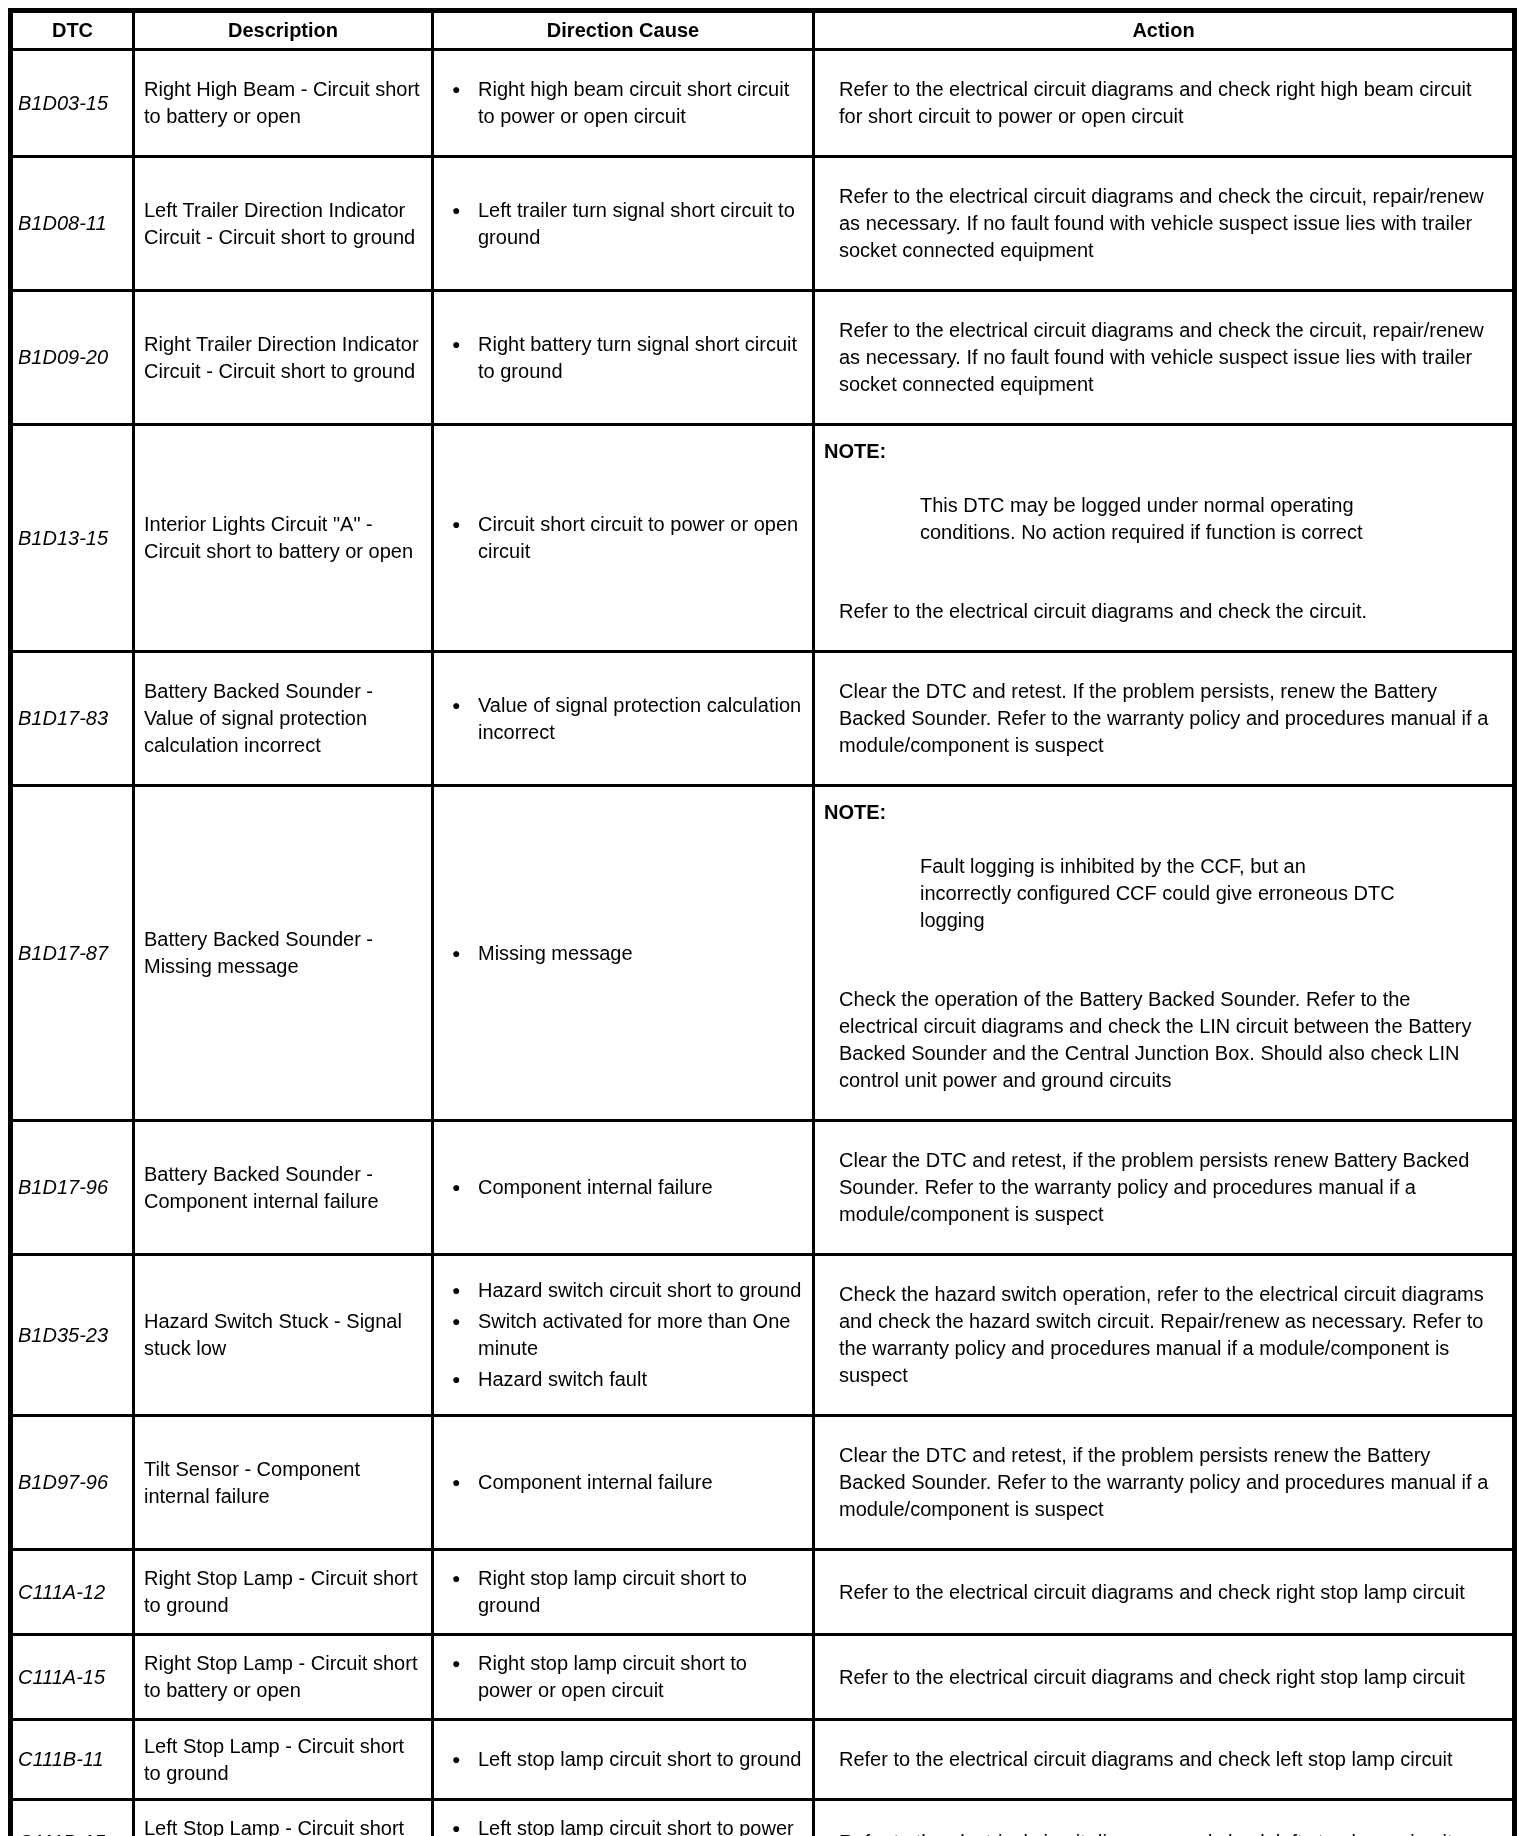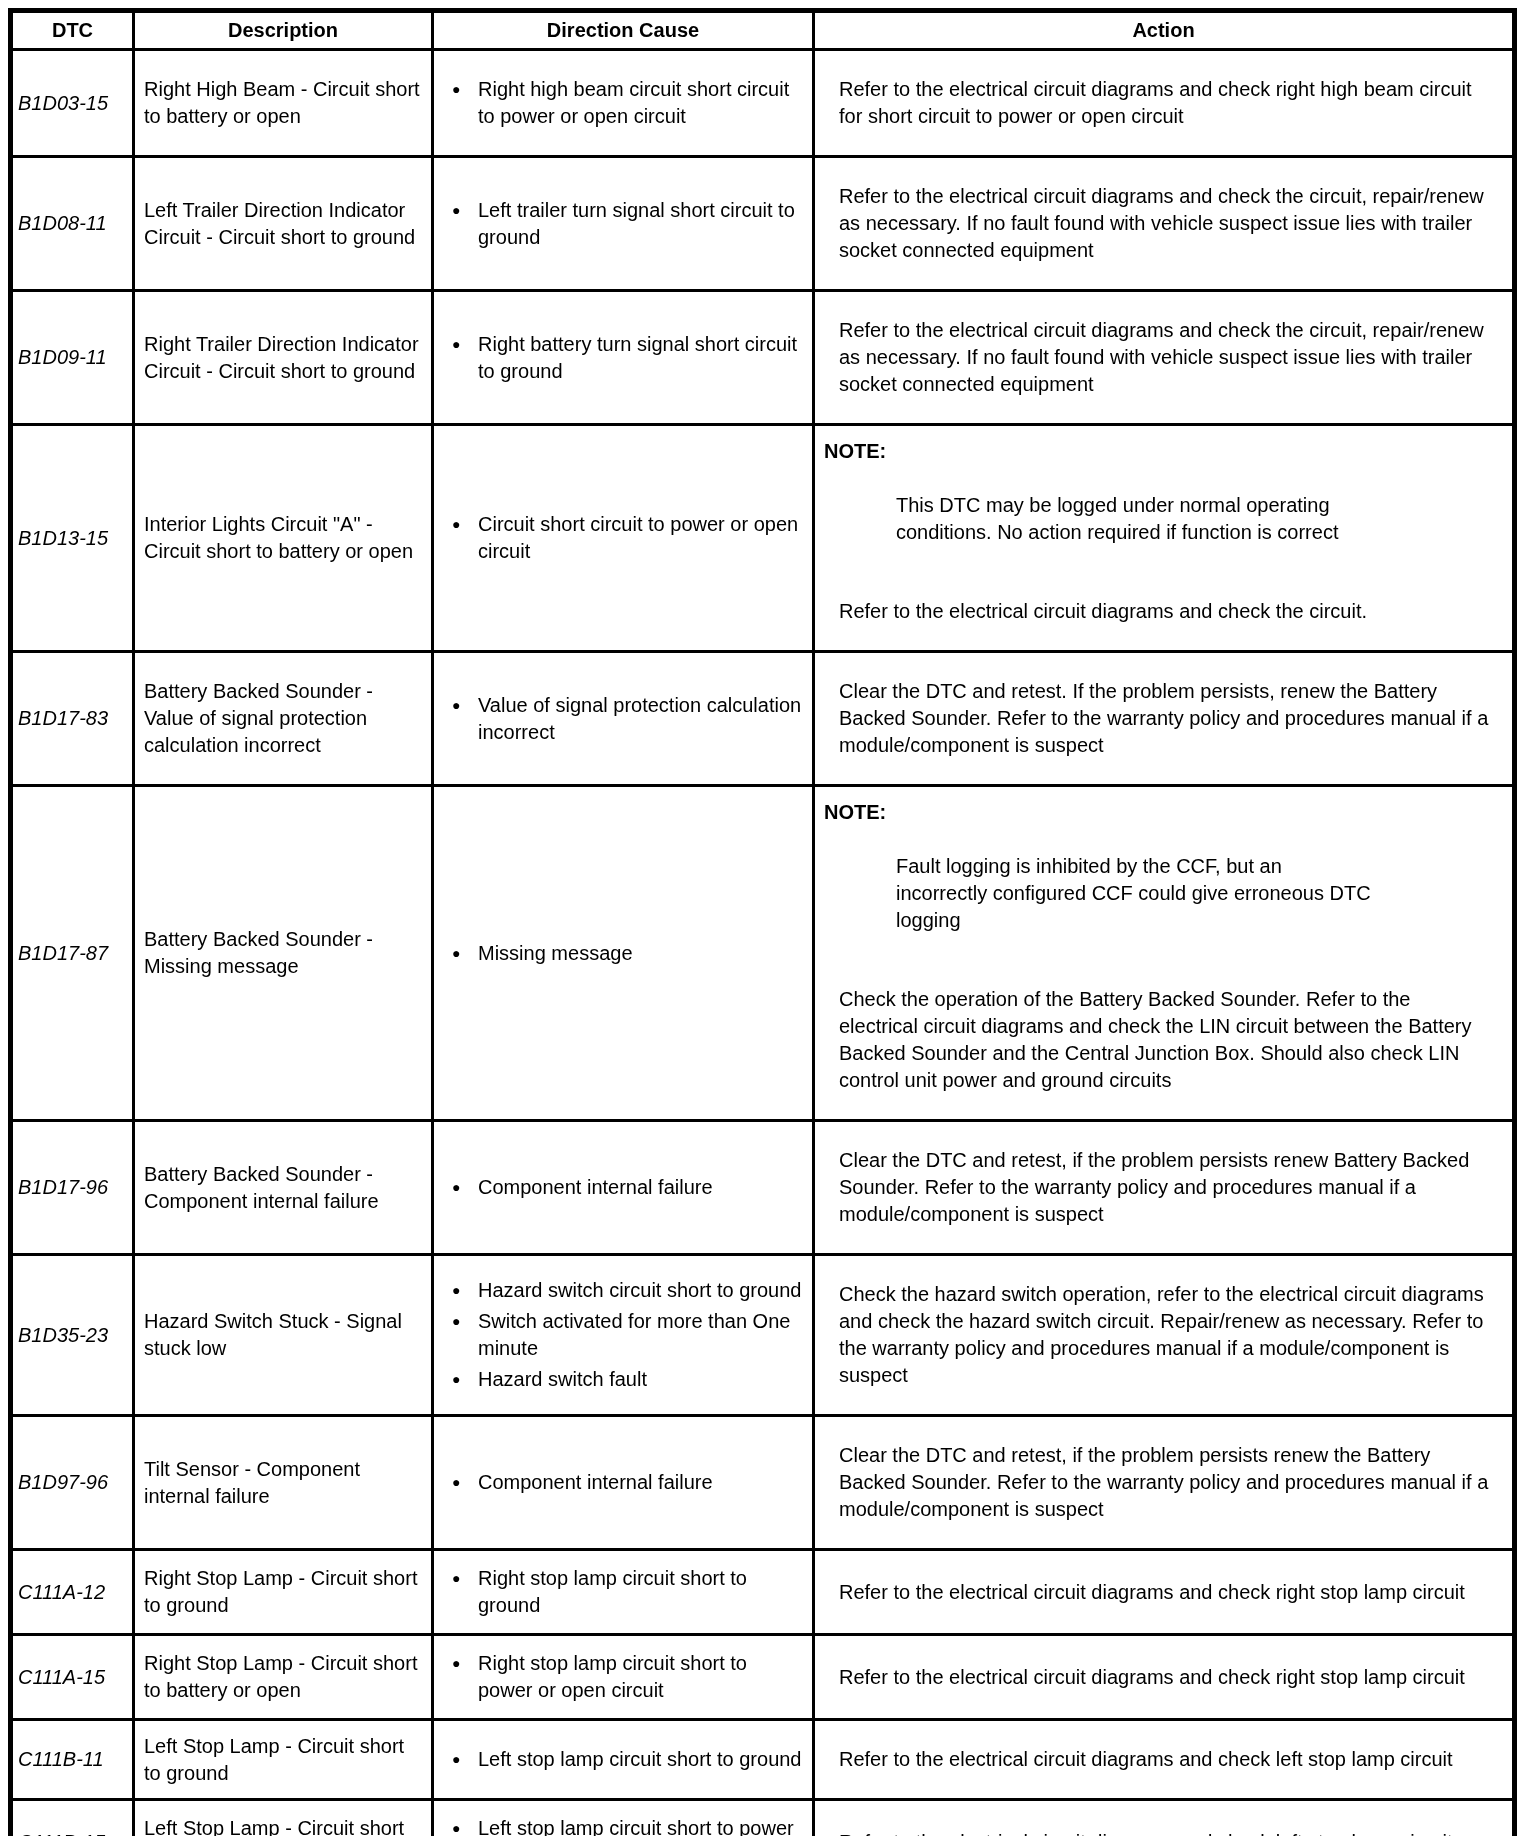--- a/index.html
+++ b/index.html
@@ -63,21 +63,21 @@
     line-height: 27px;
   }
   .cause-text {
     flex: 1 1 auto;
   }
   .note-label {
     font-weight: bold;
     margin: 2px 0 27px 0;
   }
   .note-body {
-    margin: 0 0 52px 72px;
+    margin: 0 0 52px 96px;
     max-width: 480px;
   }
   .action-para {
     margin: 15px;
   }
 </style>
 </head>
 <body>
 
 <div class="page">
@@ -117,21 +117,21 @@
             <div class="cause-item">
               <span class="bullet">●</span>
               <span class="cause-text">Left trailer turn signal short circuit to ground</span>
             </div>
           </td>
           <td class="cell-action">
             <div class="action-para">Refer to the electrical circuit diagrams and check the circuit, repair/renew as necessary. If no fault found with vehicle suspect issue lies with trailer socket connected equipment</div>
           </td>
         </tr>
         <tr>
-          <td class="cell-dtc">B1D09-11</td>
+          <td class="cell-dtc">B1D09-20</td>
           <td class="cell-desc">Right Trailer Direction Indicator Circuit - Circuit short to ground</td>
           <td class="cell-cause">
             <div class="cause-item">
               <span class="bullet">●</span>
               <span class="cause-text">Right battery turn signal short circuit to ground</span>
             </div>
           </td>
           <td class="cell-action">
             <div class="action-para">Refer to the electrical circuit diagrams and check the circuit, repair/renew as necessary. If no fault found with vehicle suspect issue lies with trailer socket connected equipment</div>
           </td>

